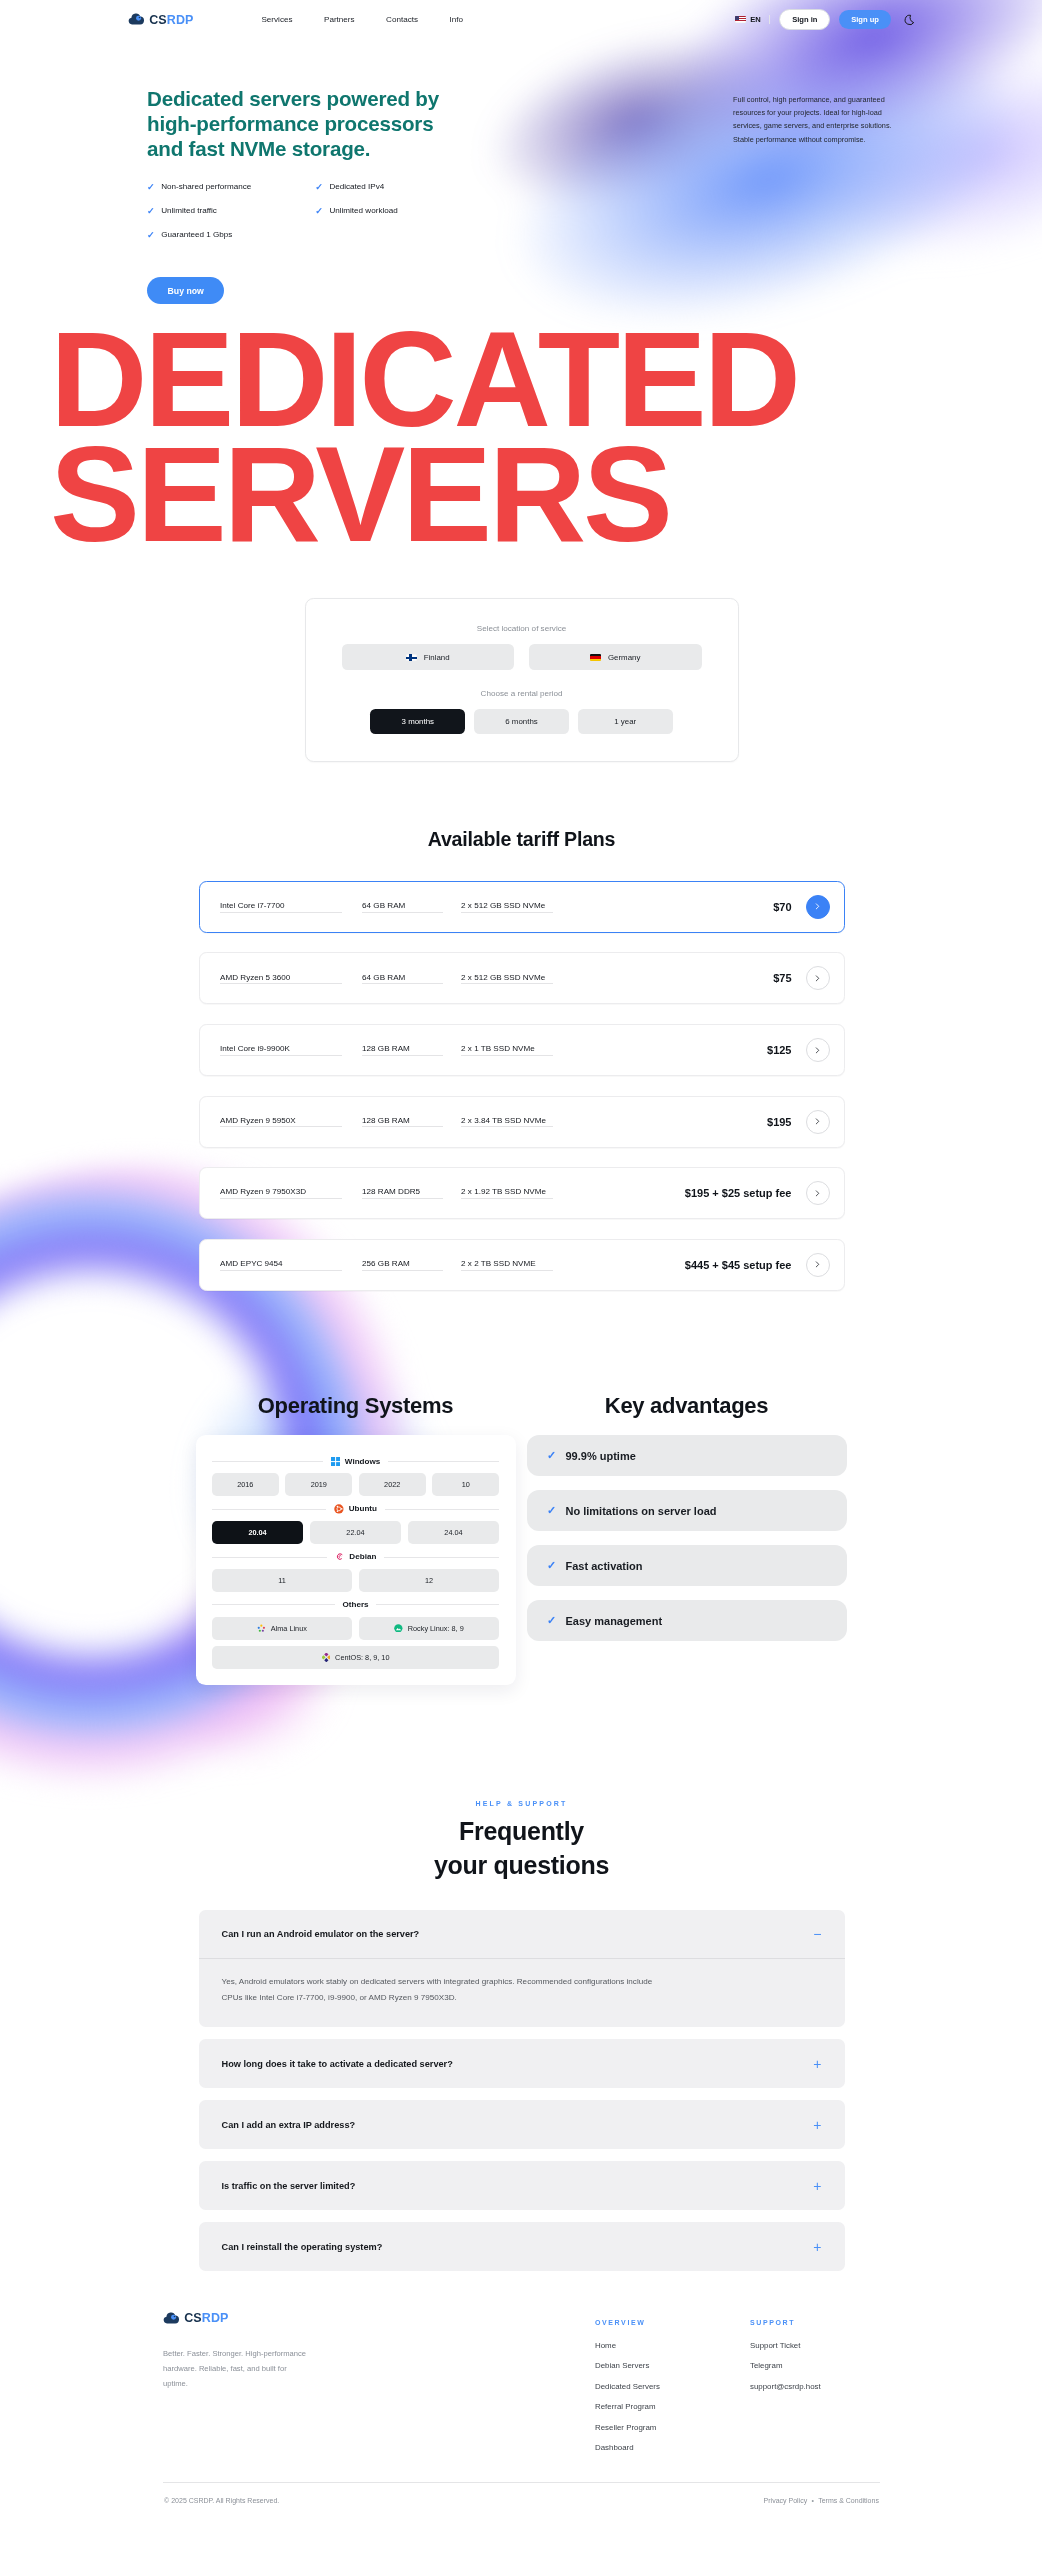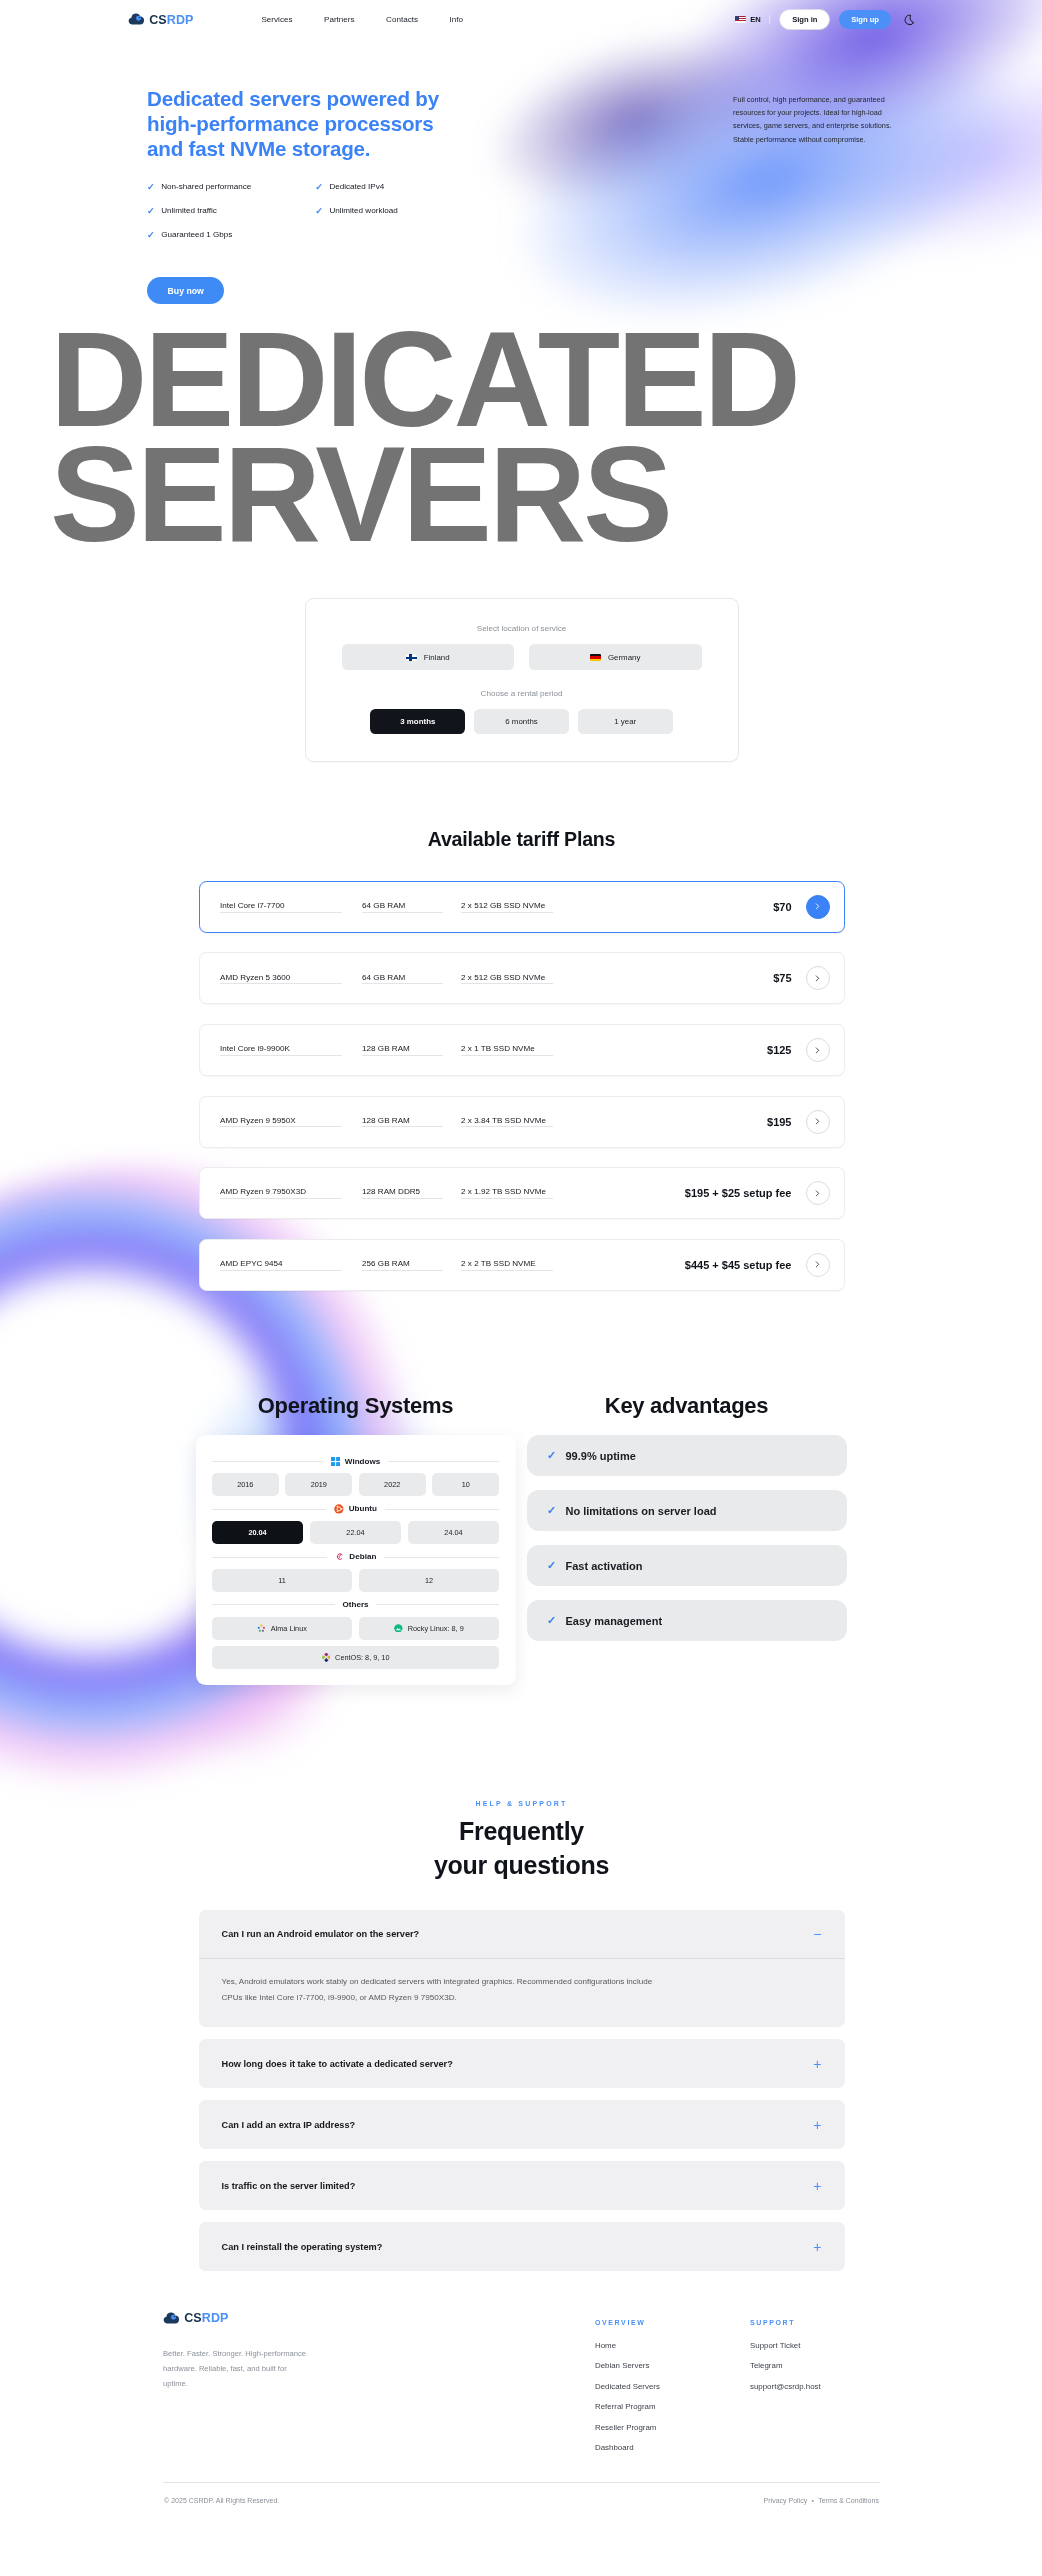--- a/index.html
+++ b/index.html
@@ -48,43 +48,43 @@
     overflow:hidden; box-shadow:0 0 0 0.5px rgba(0,0,0,.08) inset; }
   .flag-us { background:repeating-linear-gradient(180deg,#b22234 0 1.1px,#fff 1.1px 2.2px); }
   .flag-us::after { content:""; position:absolute; left:0; top:0; width:4.9px; height:3.8px; background:#3c3b6e; }
   .flag-fi { background:
       linear-gradient(90deg, transparent 0 3.3px, #003580 3.3px 6px, transparent 6px),
       linear-gradient(180deg, transparent 0 2.7px, #003580 2.7px 4.9px, transparent 4.9px), #fff; }
   .flag-de { background:linear-gradient(180deg,#111 0 33%,#dd0000 33% 66%,#ffce00 66%); }
 
   
   .hero { display:flex; justify-content:space-between; margin:47px 147px 0 147px; }
-  .hero-title { font-size:20.6px; line-height:1.22; font-weight:700; letter-spacing:-0.2px; color:#3b82f6; }
+  .hero-title { font-size:20.6px; line-height:1.22; font-weight:700; letter-spacing:-0.2px; color:#0f766e; }
   .features { display:flex; gap:64px; margin-top:19.6px; }
   .feature { display:flex; align-items:center; gap:6.5px; font-size:8.1px; color:#14181f; margin-bottom:13px; }
   .check { color:#3b82f6; font-size:9.2px; font-weight:700; }
   .check::before { content:"✓"; }
   .buy-btn { display:inline-block; margin-top:24px; background:#3f8bf6; color:#fff; font-size:8.7px;
     font-weight:600; padding:8.7px 20.6px; border-radius:15px; border:none; cursor:pointer; }
   .hero-desc { width:163px; margin-top:6.5px; font-size:7.3px; line-height:1.85; color:#23272e; }
 
   
   .mega { margin:18.5px 0 0 50px; font-weight:900; font-size:135px; line-height:.85;
-    letter-spacing:-3.3px; color:#737373; }
+    letter-spacing:-3.3px; color:#ef4444; }
 
   
   .selector-card { width:434px; margin:46px auto 0; border:0.5px solid #e7e8ea; border-radius:8.7px;
     background:#fff; padding:25px 36px 27px; text-align:center; box-shadow:0 0.5px 1.6px rgba(0,0,0,.03); }
   .selector-label { color:#8b9097; font-size:8.1px; }
   .loc-row { display:flex; gap:15px; margin:11px 0 18.5px; }
   .chip-btn { flex:1; display:flex; align-items:center; justify-content:center; gap:6.5px; height:26px;
     background:#e9eaeb; border:none; border-radius:5.4px; font-size:7.9px; color:#1a1e24; cursor:pointer; }
   .period-row { display:flex; gap:8.7px; margin-top:11px; justify-content:center; }
   .period-row .chip-btn { flex:0 0 95px; height:25px; }
-  .chip-btn.selected { background:#11151b; color:#fff; font-weight:700; }
+  .chip-btn.selected { background:#11151b; color:#fff; font-weight:400; }
 
   
   .tariff-heading { margin-top:66px; text-align:center; font-size:19.6px; font-weight:800; letter-spacing:-0.2px; }
   .plans { width:646px; margin:30px auto 0; display:flex; flex-direction:column; gap:19.6px; }
   .plan { display:flex; align-items:center; height:52px; padding:0 14px 0 20.6px; background:#fff;
     border:0.5px solid #ececee; border-radius:7.6px; cursor:pointer; box-shadow:0 0.5px 1.1px rgba(0,0,0,.03); }
   .plan.featured { border:1.1px solid #3b82f6; }
   .spec { font-size:8.1px; color:#16191f; }
   .spec-line { display:inline-block; border-bottom:0.5px solid #e4e4e6; padding-bottom:1.6px; }
   .col-cpu { width:142px; } .col-cpu .spec-line{ min-width:122px; }

